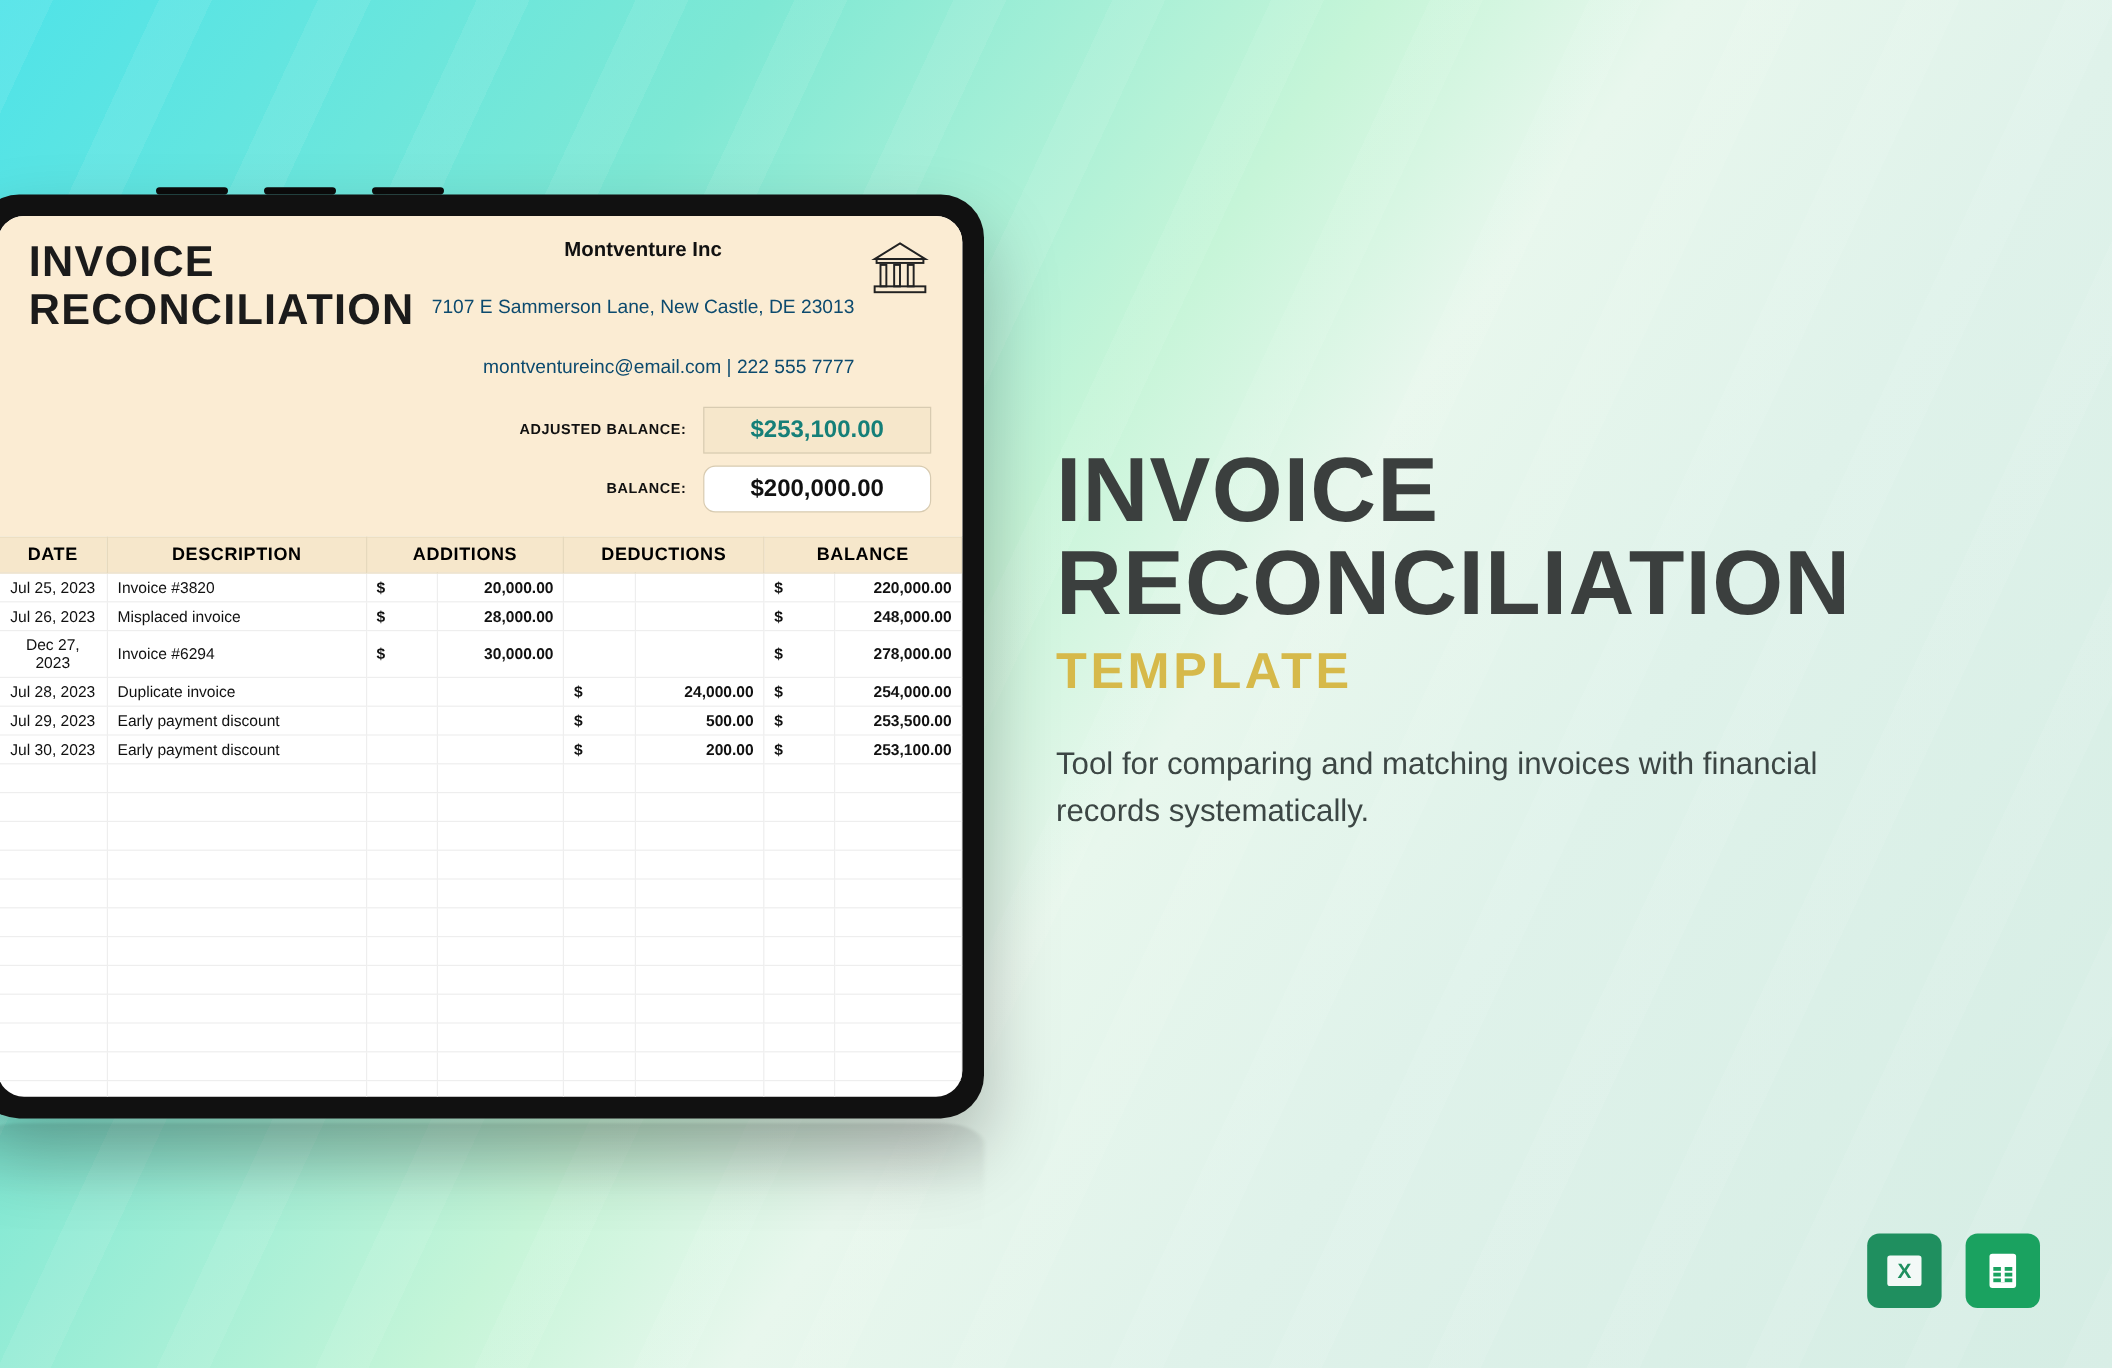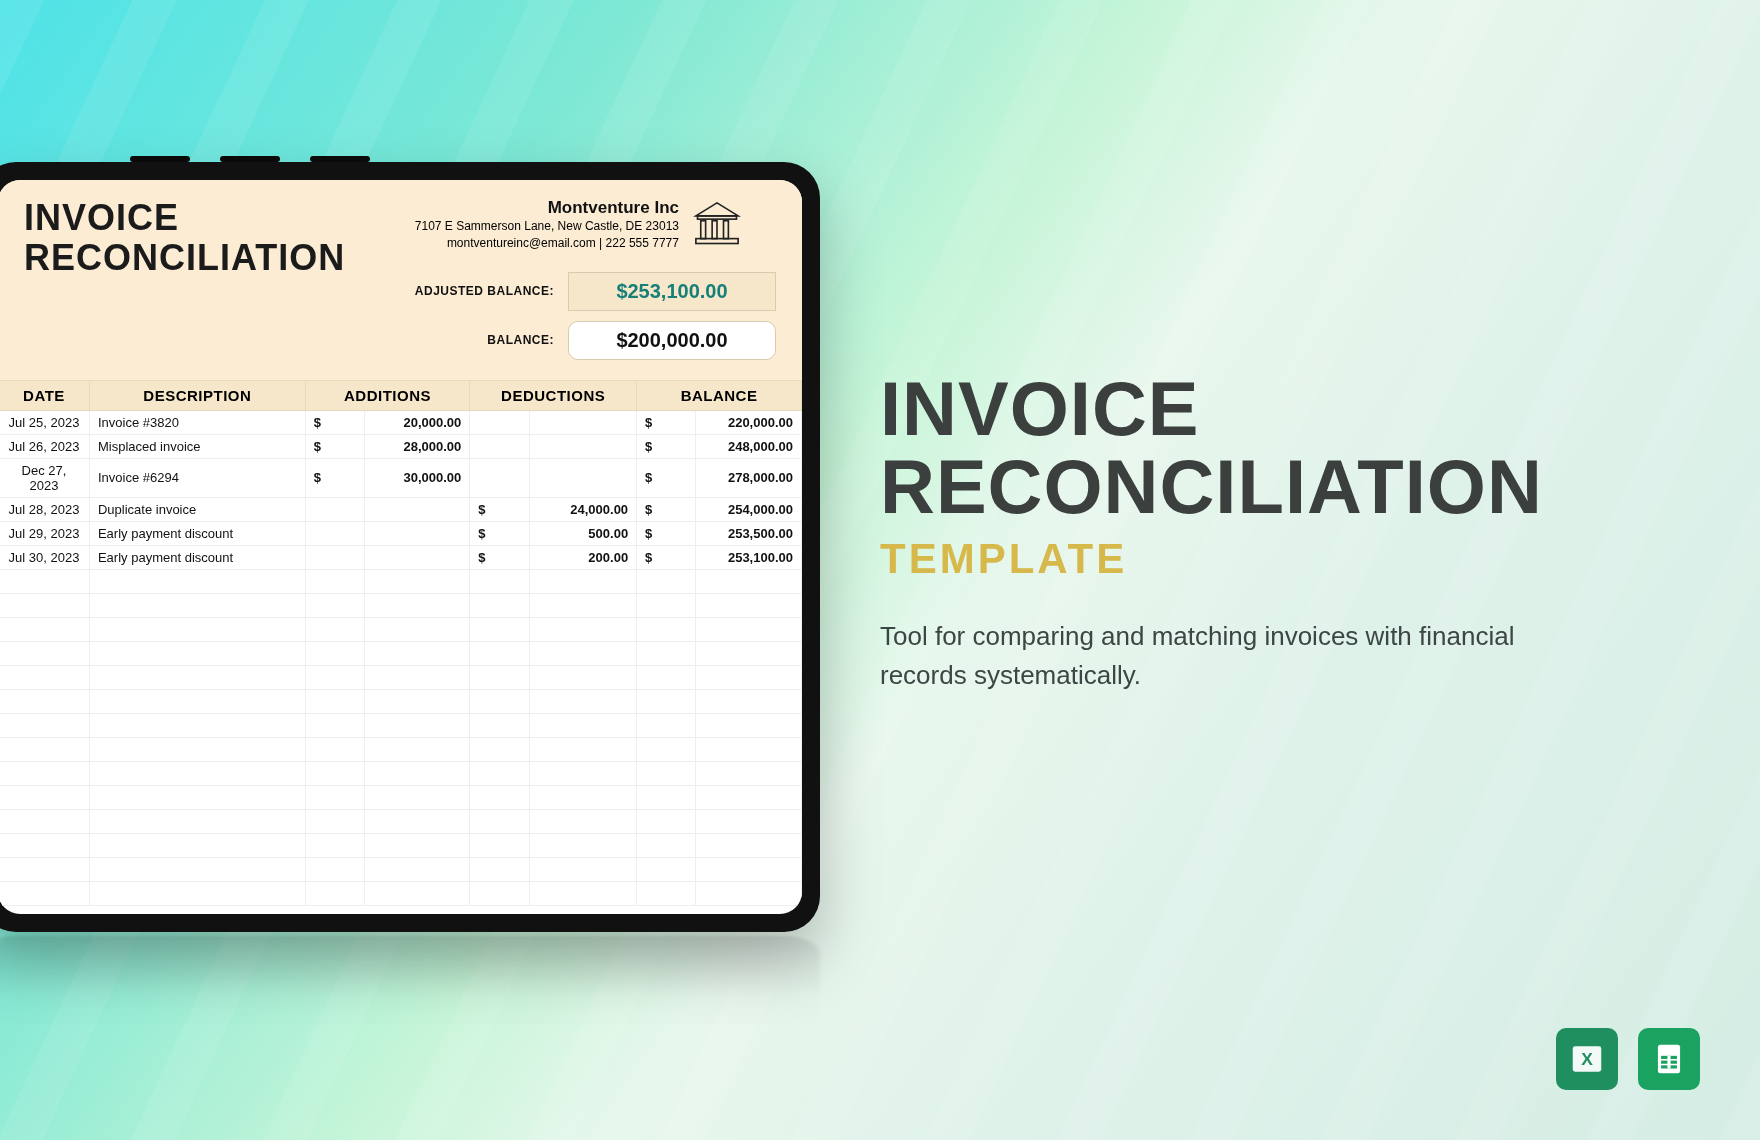--- a/index.html
+++ b/index.html
@@ -85,22 +85,22 @@
     color: #1b1b1b;
     line-height: 1.1;
   }
   .company-block {
     text-align: right;
     display: flex;
     gap: 12px;
     align-items: flex-start;
   }
   .company-text { text-align: right; }
-  .company-name { font-weight: 800; font-size: 17px; color: #111; }
-  .company-addr, .company-contact { font-size: 12px; color: #000000; line-height: 1.4; }
+  .company-name { font-weight: 800; font-size: 17px; color: #111; text-align: center; }
+  .company-addr, .company-contact { font-size: 16px; color: #0c4a6e; line-height: 1.4; margin-top: 28px; }
   .bank-icon {
     width: 52px; height: 52px;
   }
 
   .summary {
     margin-top: 20px;
     display: flex;
     flex-direction: column;
     gap: 10px;
     align-items: flex-end;
@@ -110,21 +110,21 @@
     align-items: center;
     gap: 14px;
   }
   .summary-label {
     font-size: 12px;
     font-weight: 800;
     letter-spacing: 0.5px;
     color: #111;
   }
   .summary-val {
-    width: 208px;
+    width: 190px;
     text-align: center;
     padding: 7px 0;
     font-size: 20px;
     font-weight: 800;
     border: 1px solid #d8cbb1;
   }
   .summary-val.adj { background: #f6e7cb; color: #157f78; }
   .summary-val.bal { background: #fff; color: #111; border-radius: 10px; }
 
   

